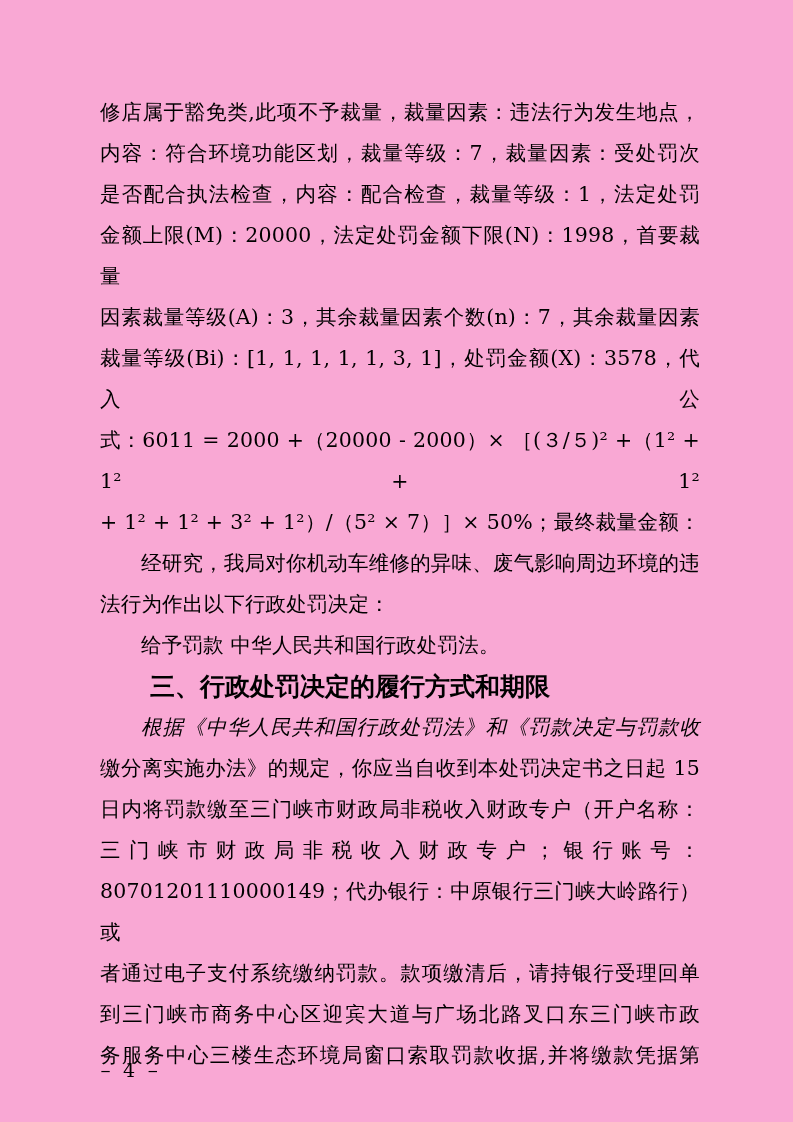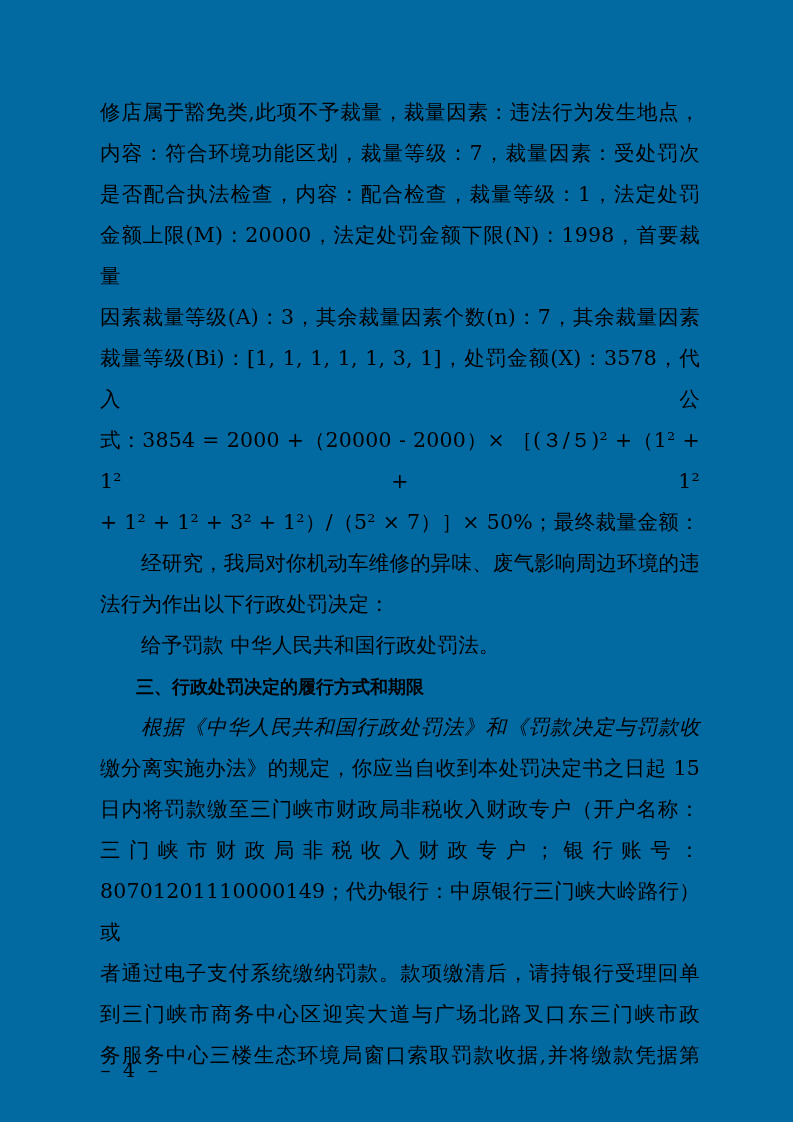--- a/index.html
+++ b/index.html
@@ -8,21 +8,21 @@
     background: #ffffff;
   }
   body {
     font-family: "DejaVu Serif", "Liberation Serif", serif;
     color: #000000;
   }
   .page {
     position: relative;
     width: 793px;
     height: 1122px;
-    background: #0369a1;
+    background: #f9a8d4;
     box-sizing: border-box;
     overflow: hidden;
   }
   .content {
     position: absolute;
     left: 100px;
     top: 92px;
     width: 600px;
   }
   .para {
@@ -30,21 +30,21 @@
     line-height: 41px;
     letter-spacing: 0.2px;
     text-align: justify;
     text-justify: inter-ideograph;
     margin: 0;
   }
   .para.indent {
     text-indent: 2em;
   }
   .heading {
-    font-size: 18px;
+    font-size: 25px;
     line-height: 41px;
     font-weight: bold;
     text-indent: 2em;
     margin: 0;
     font-family: "DejaVu Sans", "Liberation Sans", sans-serif;
   }
   .spread {
     text-align: justify;
     text-align-last: justify;
   }
@@ -68,21 +68,21 @@
 
   <div class="content">
 
     <div class="para">
       <span class="block spread">修店属于豁免类,此项不予裁量，裁量因素：违法行为发生地点，</span>
       <span class="block spread">内容：符合环境功能区划，裁量等级：7，裁量因素：受处罚次</span>
       <span class="block spread">是否配合执法检查，内容：配合检查，裁量等级：1，法定处罚</span>
       <span class="block spread">金额上限(M)：20000，法定处罚金额下限(N)：1998，首要裁量</span>
       <span class="block spread">因素裁量等级(A)：3，其余裁量因素个数(n)：7，其余裁量因素</span>
       <span class="block spread">裁量等级(Bi)：[1, 1, 1, 1, 1, 3, 1]，处罚金额(X)：3578，代入公</span>
-      <span class="block spread formula">式：3854 = 2000 +（20000 - 2000）× ［(３/５)² +（1² + 1² + 1²</span>
+      <span class="block spread formula">式：6011 = 2000 +（20000 - 2000）× ［(３/５)² +（1² + 1² + 1²</span>
       <span class="block spread formula">+ 1² + 1² + 3² + 1²）/（5² × 7）］× 50%；最终裁量金额：</span>
     </div>
 
     <p class="para indent">经研究，我局对你机动车维修的异味、废气影响周边环境的违法行为作出以下行政处罚决定：</p>
 
     <p class="para indent">给予罚款 中华人民共和国行政处罚法。</p>
 
     <p class="heading">三、行政处罚决定的履行方式和期限</p>
 
     <div class="para">

